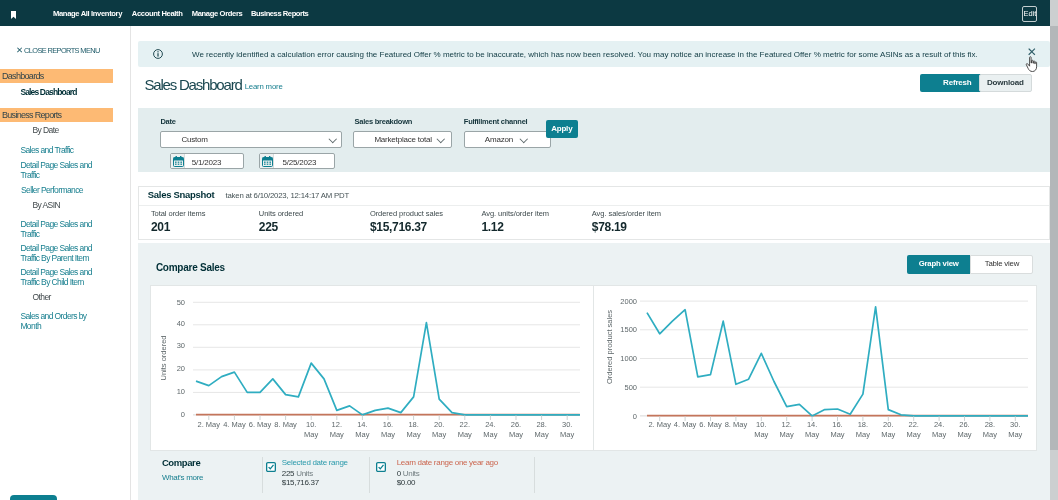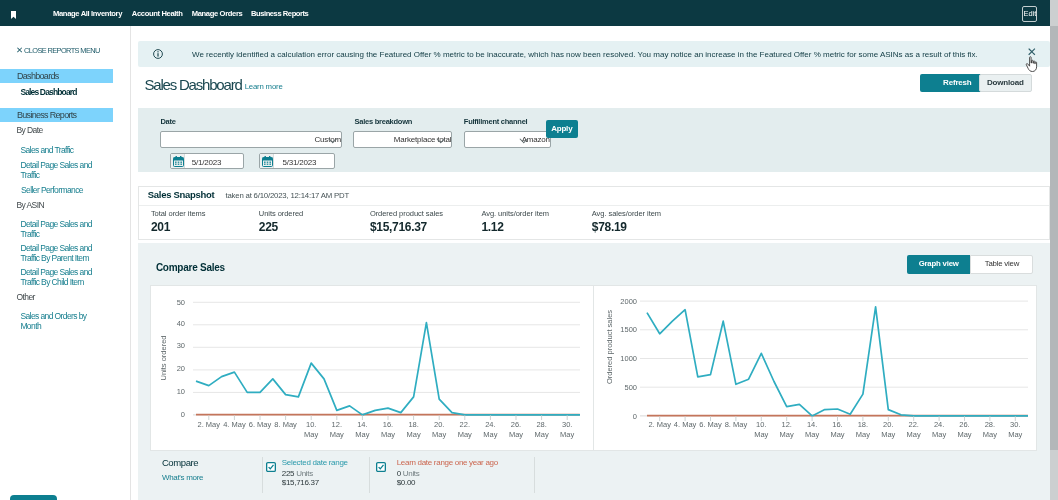--- a/index.html
+++ b/index.html
@@ -3,35 +3,35 @@
 * { margin:0; padding:0; box-sizing:border-box; }
 html,body { width:1058px; height:500px; overflow:hidden; font-family:"Liberation Sans", sans-serif; background:#fff; }
 .abs { position:absolute; }
 #topbar { position:absolute; left:0; top:0; width:1050px; height:26px; background:#0c3942; }
 .nav { position:absolute; top:9px; color:#fff; font-size:7.6px; font-weight:bold; letter-spacing:-0.35px;padding-left:16px; }
 #editbtn { position:absolute; left:1022.4px; top:6px; width:15px; height:15.6px; border:1px solid #c3cdcf; border-radius:2px; color:#fff; font-size:7.5px; text-align:center; line-height:13.6px; }
 #scrollbar { position:absolute; left:1050px; top:0; width:8px; height:500px; background:#cccfd0; }
 #scrollthumb { position:absolute; left:1050px; top:26px; width:8px; height:424px; background:#b3b7b9; }
 #sidebar { position:absolute; left:0; top:26px; width:130.5px; height:474px; background:#fff; border-right:1px solid #e4e4e4; }
 #closemenu { position:absolute; left:16px; top:44.5px; font-size:7.4px; font-weight:normal; color:#1d5a68; letter-spacing:-0.6px; }
-.shead { position:absolute; left:0; width:113px; height:14px; background:#7dd3fc; color:#31444a; font-size:9px; padding-left:17px; line-height:14px; letter-spacing:-0.7px; }
+.shead { position:absolute; left:0; width:113px; height:14px; background:#fdba74; color:#31444a; font-size:9px; padding-left:2px; line-height:14px; letter-spacing:-0.7px; }
 .sbold { position:absolute; font-size:8.5px; font-weight:bold; color:#002f36; line-height:9.9px; letter-spacing:-0.85px; }
-.splain { position:absolute; font-size:8.5px; color:#41494c; line-height:9.9px; letter-spacing:-0.6px; }
+.splain { position:absolute; font-size:8.5px; color:#41494c; line-height:9.9px; letter-spacing:-0.6px;margin-left:16px; }
 .slink { position:absolute; font-size:8.5px; color:#167e8e; line-height:9.9px; letter-spacing:-0.6px; }
 #feedback { position:absolute; left:10px; top:495px; width:47px; height:10px; background:#0d7f90; border-radius:4px; }
 #banner { position:absolute; left:138px; top:41px; width:912px; height:26px; background:#e5f1f3; border-radius:2px; }
 #bannertext { position:absolute; left:168px; top:50px; font-size:8px; color:#0f3a42; letter-spacing:0px;margin-left:24px; }
 #bclose { position:absolute; left:1026.8px; top:45px; font-size:12px; color:#2e5d68; }
 #h1 { position:absolute; left:144.5px; top:76.5px; font-size:15px; line-height:15px; color:#1a4750; letter-spacing:-1.2px; }
 #learnmore { position:absolute; left:244.7px; top:81.5px; font-size:7.8px; color:#167e8e; letter-spacing:-0.2px; }
 .btn { position:absolute; background:#0d7f90; color:#fff; font-size:8px; font-weight:bold; text-align:center; border-radius:2px; letter-spacing:-0.2px; }
 .btn2 { position:absolute; background:#eaf0f1; color:#2b3b40; font-size:8px; font-weight:bold; text-align:center; border:1px solid #d4dadb; border-radius:2px; letter-spacing:-0.2px; }
 #filter { position:absolute; left:138px; top:108px; width:912px; height:64px; background:#e3edee; }
 .flabel { position:absolute; font-size:7.5px; font-weight:bold; color:#14343b; letter-spacing:-0.25px; line-height:7.5px; }
-.select { position:absolute; height:17.6px; background:#fff; border:1px solid #9aa5a7; border-radius:2px; font-size:8px; color:#333; line-height:15.6px; padding-left:8px; letter-spacing:-0.2px;text-align:right; }
+.select { position:absolute; height:17.6px; background:#fff; border:1px solid #9aa5a7; border-radius:2px; font-size:8px; color:#333; line-height:15.6px; padding-left:20px; letter-spacing:-0.2px; }
 .chev { position:absolute; width:5.5px; height:5.5px; border-right:1.2px solid #5a6668; border-bottom:1.2px solid #5a6668; transform:rotate(45deg); }
 .dinput { position:absolute; height:16px; background:#fff; border:1px solid #9aa5a7; border-radius:2px; }
 .dicon { position:absolute; width:14px; height:14px; background:#eef1f1; border-right:1px solid #d8dddd; }
 .dtext { position:absolute; font-size:8px; color:#333; letter-spacing:-0.2px; }
 #snapcard { position:absolute; left:138px; top:186px; width:912px; height:54px; background:#fff; border:1px solid #e4e6e6; }
 #snaphead { position:absolute; left:147.8px; top:190px; font-size:9.5px; line-height:9.5px; font-weight:bold; color:#002f36; letter-spacing:-0.3px; }
 #snaptime { position:absolute; left:225.5px; top:191.6px; font-size:7.8px; line-height:7.8px; color:#465356; letter-spacing:-0.2px; }
 #snapline { position:absolute; left:139px; top:205.1px; width:910px; height:1px; background:#eceeee; }
 .slabel { position:absolute; top:210.4px; font-size:7.5px; line-height:7.5px; color:#3e4a4d; letter-spacing:-0.05px;text-align:right; }
 .sval { position:absolute; top:220.7px; font-size:12px; line-height:12px; font-weight:bold; color:#13282c; letter-spacing:-0.3px; }
@@ -119,21 +119,21 @@
     <rect x="7" y="0" width="1.4" height="2.5" fill="#0d7f90"></rect>
     <g fill="#0d7f90">
       <rect x="2" y="5.6" width="1.6" height="1.2"></rect>
       <rect x="4.7" y="5.6" width="1.6" height="1.2"></rect>
       <rect x="7.4" y="5.6" width="1.6" height="1.2"></rect>
       <rect x="2" y="7.6" width="1.6" height="1.2"></rect>
       <rect x="4.7" y="7.6" width="1.6" height="1.2"></rect>
       <rect x="7.4" y="7.6" width="1.6" height="1.2"></rect>
     </g>
   </svg>
-<div class="dtext" style="left:282.4px;top:157.5px">5/31/2023</div>
+<div class="dtext" style="left:282.4px;top:157.5px">5/25/2023</div>
 <div id="snapcard"></div>
 <div id="snaphead">Sales Snapshot</div>
 <div id="snaptime">taken at 6/10/2023, 12:14:17 AM PDT</div>
 <div id="snapline"></div>
 <div class="slabel" style="left:150.9px">Total order items</div>
 <div class="sval" style="left:150.9px">201</div>
 <div class="slabel" style="left:258.8px">Units ordered</div>
 <div class="sval" style="left:258.8px">225</div>
 <div class="slabel" style="left:369.9px">Ordered product sales</div>
 <div class="sval" style="left:369.9px">$15,716.37</div>
@@ -252,21 +252,21 @@
 <line x1="913.7" y1="416.4" x2="913.7" y2="421" stroke="#cdd3d3" stroke-width="1"></line>
 <line x1="490.4" y1="415.4" x2="490.4" y2="420" stroke="#cdd3d3" stroke-width="1"></line>
 <line x1="939.1" y1="416.4" x2="939.1" y2="421" stroke="#cdd3d3" stroke-width="1"></line>
 <line x1="516.0" y1="415.4" x2="516.0" y2="420" stroke="#cdd3d3" stroke-width="1"></line>
 <line x1="964.5" y1="416.4" x2="964.5" y2="421" stroke="#cdd3d3" stroke-width="1"></line>
 <line x1="541.6" y1="415.4" x2="541.6" y2="420" stroke="#cdd3d3" stroke-width="1"></line>
 <line x1="989.9" y1="416.4" x2="989.9" y2="421" stroke="#cdd3d3" stroke-width="1"></line>
 <line x1="567.2" y1="415.4" x2="567.2" y2="420" stroke="#cdd3d3" stroke-width="1"></line>
 <line x1="1015.3" y1="416.4" x2="1015.3" y2="421" stroke="#cdd3d3" stroke-width="1"></line>
   </svg>
-<div class="leg" style="left:161.9px;top:459.2px;color:#002f36;font-size:9.5px;font-weight:normal;letter-spacing:-0.4px">Compare</div>
+<div class="leg" style="left:161.9px;top:459.2px;color:#002f36;font-size:9.5px;font-weight:bold;letter-spacing:-0.4px">Compare</div>
 <div class="leg" style="left:161.9px;top:474.2px;color:#167e8e">What's more</div>
 <div class="vsep" style="left:261.5px"></div>
 <div class="vsep" style="left:369.3px"></div>
 <div class="vsep" style="left:534.1px"></div>
 <svg class="abs" style="left:265.7px;top:461.8px" width="10" height="10" viewBox="0 0 10 10">
     <rect x="0.65" y="0.65" width="8.7" height="8.7" rx="1.2" fill="#fff" stroke="#0d7f90" stroke-width="1.3"></rect>
     <path d="M2.6 5.1 L4.3 6.8 L7.5 2.9" fill="none" stroke="#0d7f90" stroke-width="1.3"></path>
   </svg>
 <div class="leg" style="left:281.8px;top:459.3px;color:#2a9aab">Selected date range</div>
 <div class="leg" style="left:281.8px;top:469.5px">225 <span style="color:#737f82">Units</span></div>

